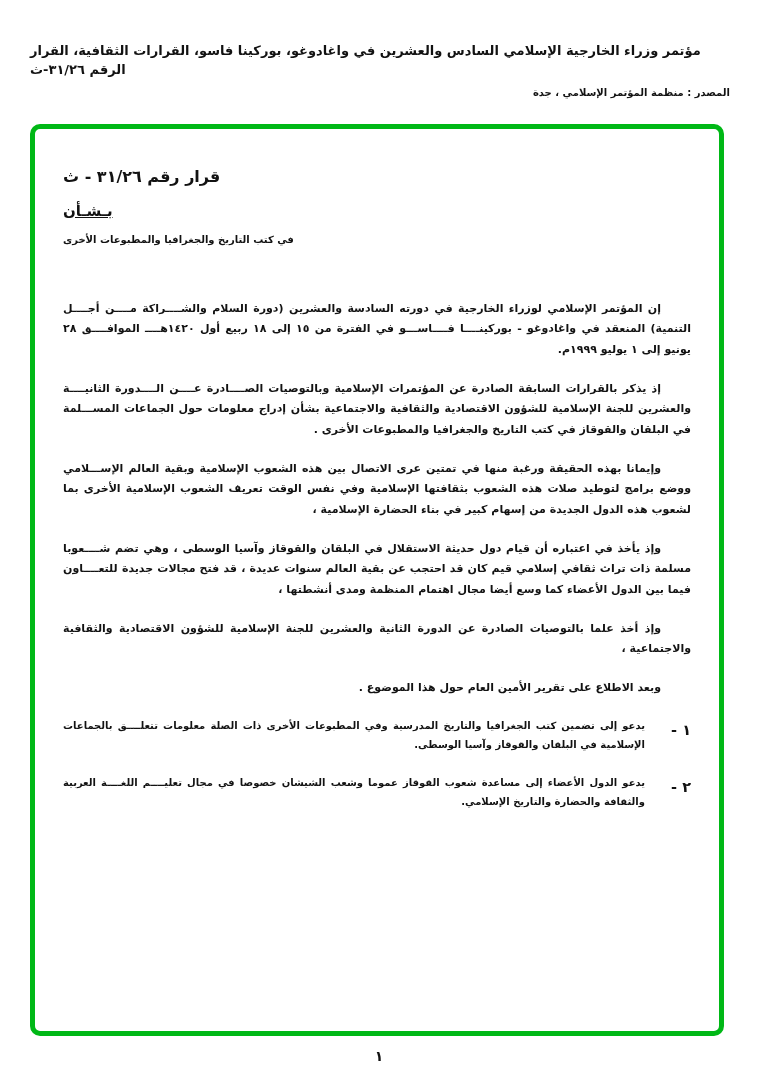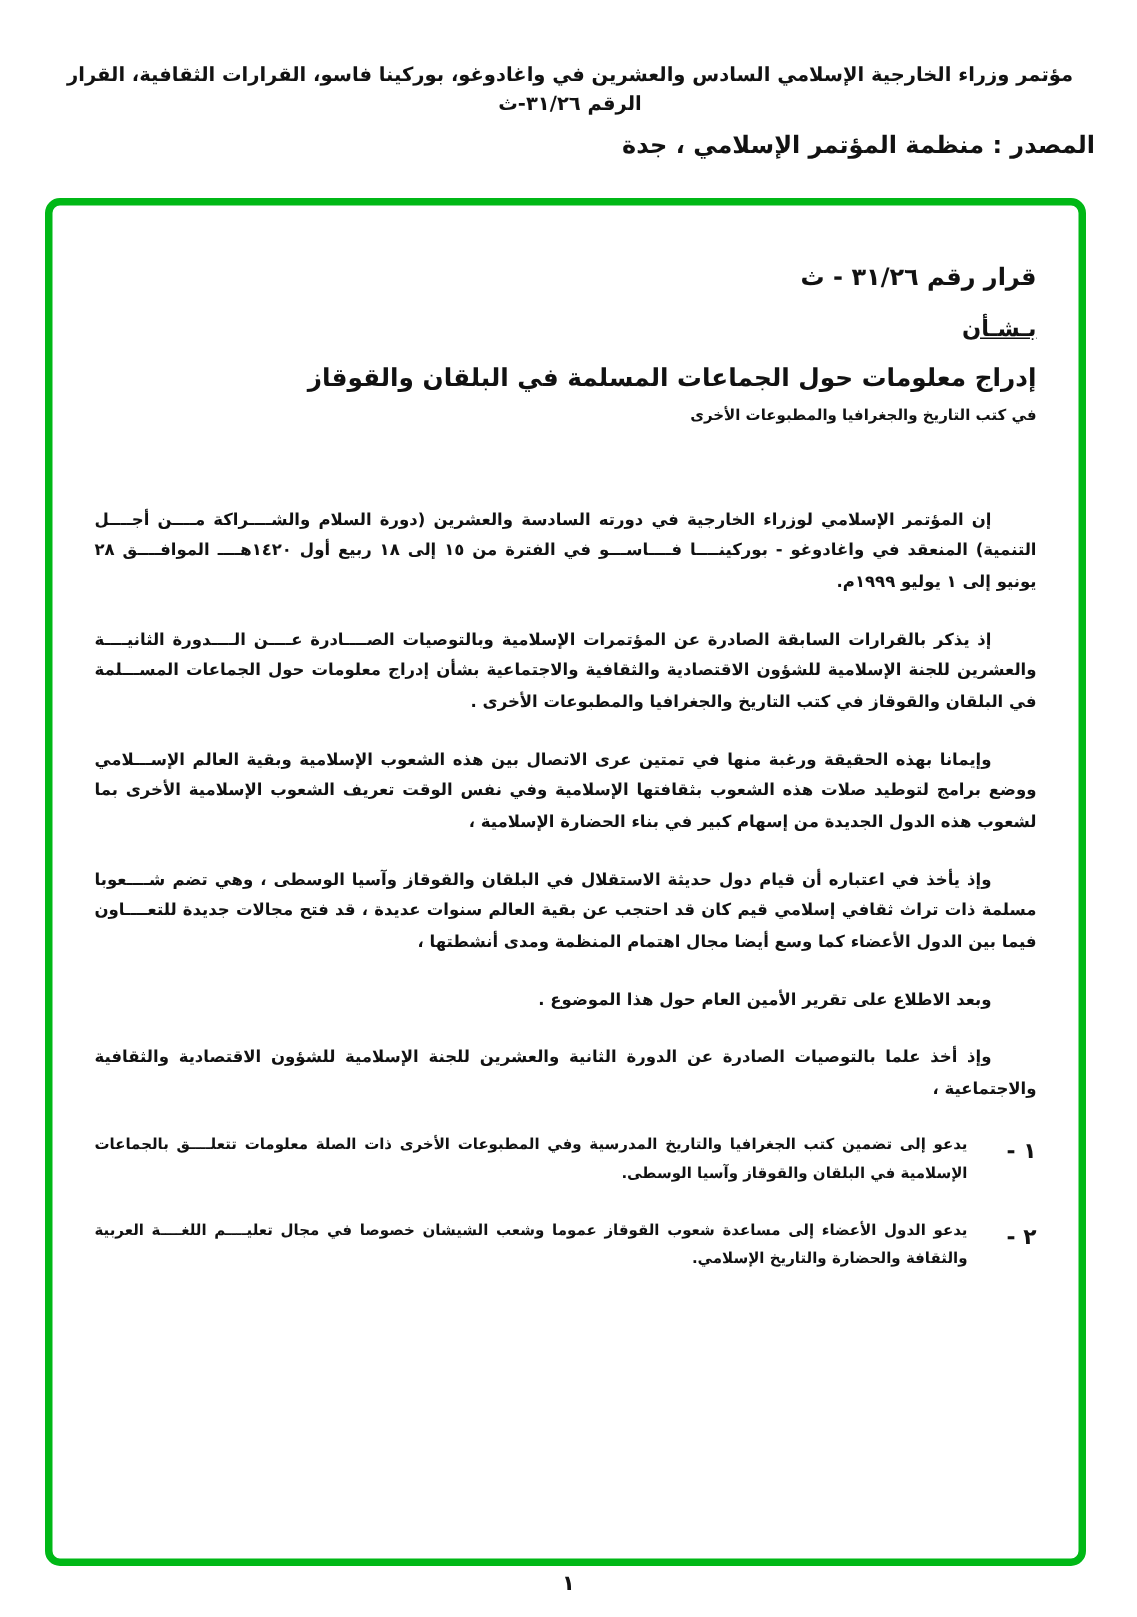--- a/index.html
+++ b/index.html
@@ -10,39 +10,39 @@
     position: relative;
     overflow: hidden;
     direction: rtl;
     color: #121212;
     font-family: "DejaVu Sans", sans-serif;
   }
   .page-header { padding: 42px 28px 0 30px; }
   .page-header .line1 {
     font-size: 13px;
     font-weight: bold;
-    text-align: center;
+    text-align: left;
     line-height: 1.45;
   }
   .page-header .line2 {
-    font-size: 16px;
+    font-size: 10px;
     font-weight: bold;
     text-align: right;
     margin-top: 7px;
   }
   .doc-frame {
     margin: 26px 34px 0 30px;
     border: 5px solid var(--frame-green, #00b816);
     border-radius: 10px;
     min-height: 912px;
     padding: 38px 28px 26px 28px;
     background: #ffffff;
   }
   .title-block {
-    text-align: right;
+    text-align: left;
     font-weight: bold;
   }
   .res-number   { font-size: 16px; margin-bottom: 16px; letter-spacing: 0.5px; }
   .res-regarding{ font-size: 15px; margin-bottom: 14px; text-decoration: underline; }
   .res-title1   { font-size: 16.5px; margin-bottom: 11px; }
   .res-title2   { font-size: 10px; margin-bottom: 54px; }
   .body-text p {
     font-size: 11px;
     font-weight: bold;
     line-height: 1.88;
@@ -85,31 +85,30 @@
 <header class="page-header">
   <div class="line1">مؤتمر وزراء الخارجية الإسلامي السادس والعشرين في واغادوغو، بوركينا فاسو، القرارات الثقافية، القرار الرقم ٣١/٢٦-ث</div>
   <div class="line2">المصدر :  منظمة المؤتمر الإسلامي ، جدة</div>
 </header>
 
 <main class="doc-frame">
 
   <section class="title-block">
     <div class="res-number">قرار رقم ٣١/٢٦ - ث</div>
     <div class="res-regarding">بـشـأن</div>
-    <div class="res-title1">إدراج معلومات حول الجماعات المسلمة في البلقان والقوقاز</div>
     <div class="res-title2">في كتب التاريخ والجغرافيا والمطبوعات الأخرى</div>
   </section>
 
   <section class="body-text">
     <p>إن المؤتمر الإسلامي لوزراء الخارجية في دورته السادسة والعشرين (دورة السلام والشــــراكة مــــن أجــــل التنمية) المنعقد في واغادوغو - بوركينــــا فــــاســـو في الفترة من ١٥ إلى ١٨ ربيع أول ١٤٢٠هــــ الموافــــق ٢٨ يونيو إلى ١ يوليو ١٩٩٩م.</p>
     <p>إذ يذكر بالقرارات السابقة الصادرة عن المؤتمرات الإسلامية وبالتوصيات الصــــادرة عــــن الــــدورة الثانيــــة والعشرين للجنة الإسلامية للشؤون الاقتصادية والثقافية والاجتماعية بشأن إدراج معلومات حول الجماعات المســـلمة في البلقان والقوقاز في كتب التاريخ والجغرافيا والمطبوعات الأخرى .</p>
     <p>وإيمانا بهذه الحقيقة ورغبة منها في تمتين عرى الاتصال بين هذه الشعوب الإسلامية وبقية العالم الإســـلامي ووضع برامج لتوطيد صلات هذه الشعوب بثقافتها الإسلامية وفي نفس الوقت تعريف الشعوب الإسلامية الأخرى بما لشعوب هذه الدول الجديدة من إسهام كبير في بناء الحضارة الإسلامية ،</p>
     <p>وإذ يأخذ في اعتباره أن قيام دول حديثة الاستقلال في البلقان والقوقاز وآسيا الوسطى ، وهي تضم شــــعوبا مسلمة ذات تراث ثقافي إسلامي قيم كان قد احتجب عن بقية العالم سنوات عديدة ، قد فتح مجالات جديدة للتعــــاون فيما بين الدول الأعضاء كما وسع أيضا مجال اهتمام المنظمة ومدى أنشطتها ،</p>
+    <p>وإذ أخذ علما بالتوصيات الصادرة عن الدورة الثانية والعشرين للجنة الإسلامية للشؤون الاقتصادية والثقافية والاجتماعية ،</p>
     <p>وبعد الاطلاع على تقرير الأمين العام حول هذا الموضوع .</p>
-    <p>وإذ أخذ علما بالتوصيات الصادرة عن الدورة الثانية والعشرين للجنة الإسلامية للشؤون الاقتصادية والثقافية والاجتماعية ،</p>
   </section>
 
   <section class="items">
     <div class="item">
       <span class="item-num">١ -</span>
       <span class="item-text">يدعو إلى تضمين كتب الجغرافيا والتاريخ المدرسية وفي المطبوعات الأخرى ذات الصلة معلومات تتعلــــق بالجماعات الإسلامية في البلقان والقوقاز وآسيا الوسطى.</span>
     </div>
     <div class="item">
       <span class="item-num">٢ -</span>
       <span class="item-text">يدعو الدول الأعضاء إلى مساعدة شعوب القوقاز عموما وشعب الشيشان خصوصا في مجال تعليــــم اللغــــة العربية والثقافة والحضارة والتاريخ الإسلامي.</span>

